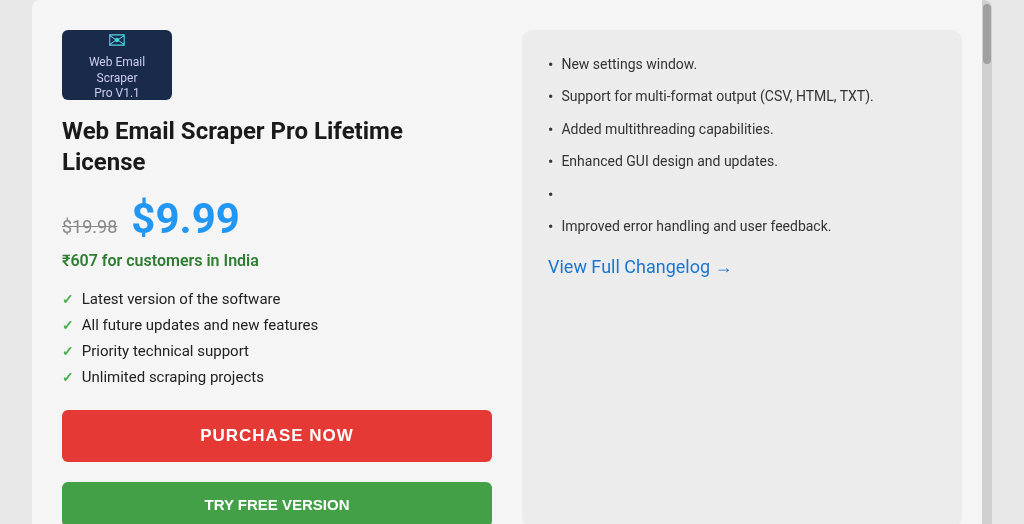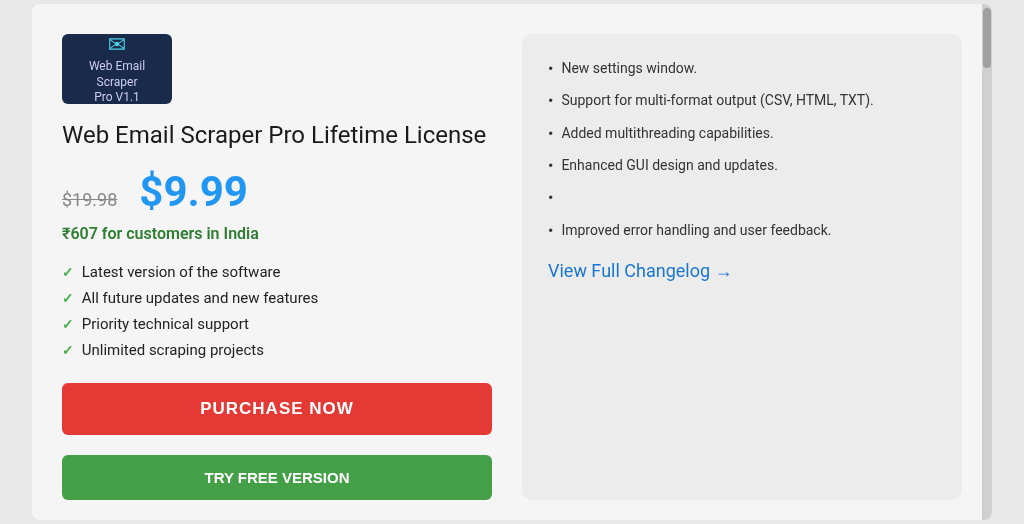--- a/index.html
+++ b/index.html
@@ -68,30 +68,30 @@
       margin-bottom: 2px;
     }
     .logo-text {
       font-size: 12px;
       color: #cce;
       line-height: 1.3;
     }
 
     .product-title {
       font-size: 24px;
-      font-weight: 400;
+      font-weight: 700;
       color: #1a1a1a;
       line-height: 1.3;
       margin-top: 4px;
     }
 
     .price-row {
       display: flex;
       align-items: baseline;
-      gap: 10px;
+      gap: 2px;
       margin-top: 4px;
     }
     .price-old {
       font-size: 18px;
       color: #888;
       text-decoration: line-through;
     }
     .price-new {
       font-size: 42px;
       font-weight: 700;

